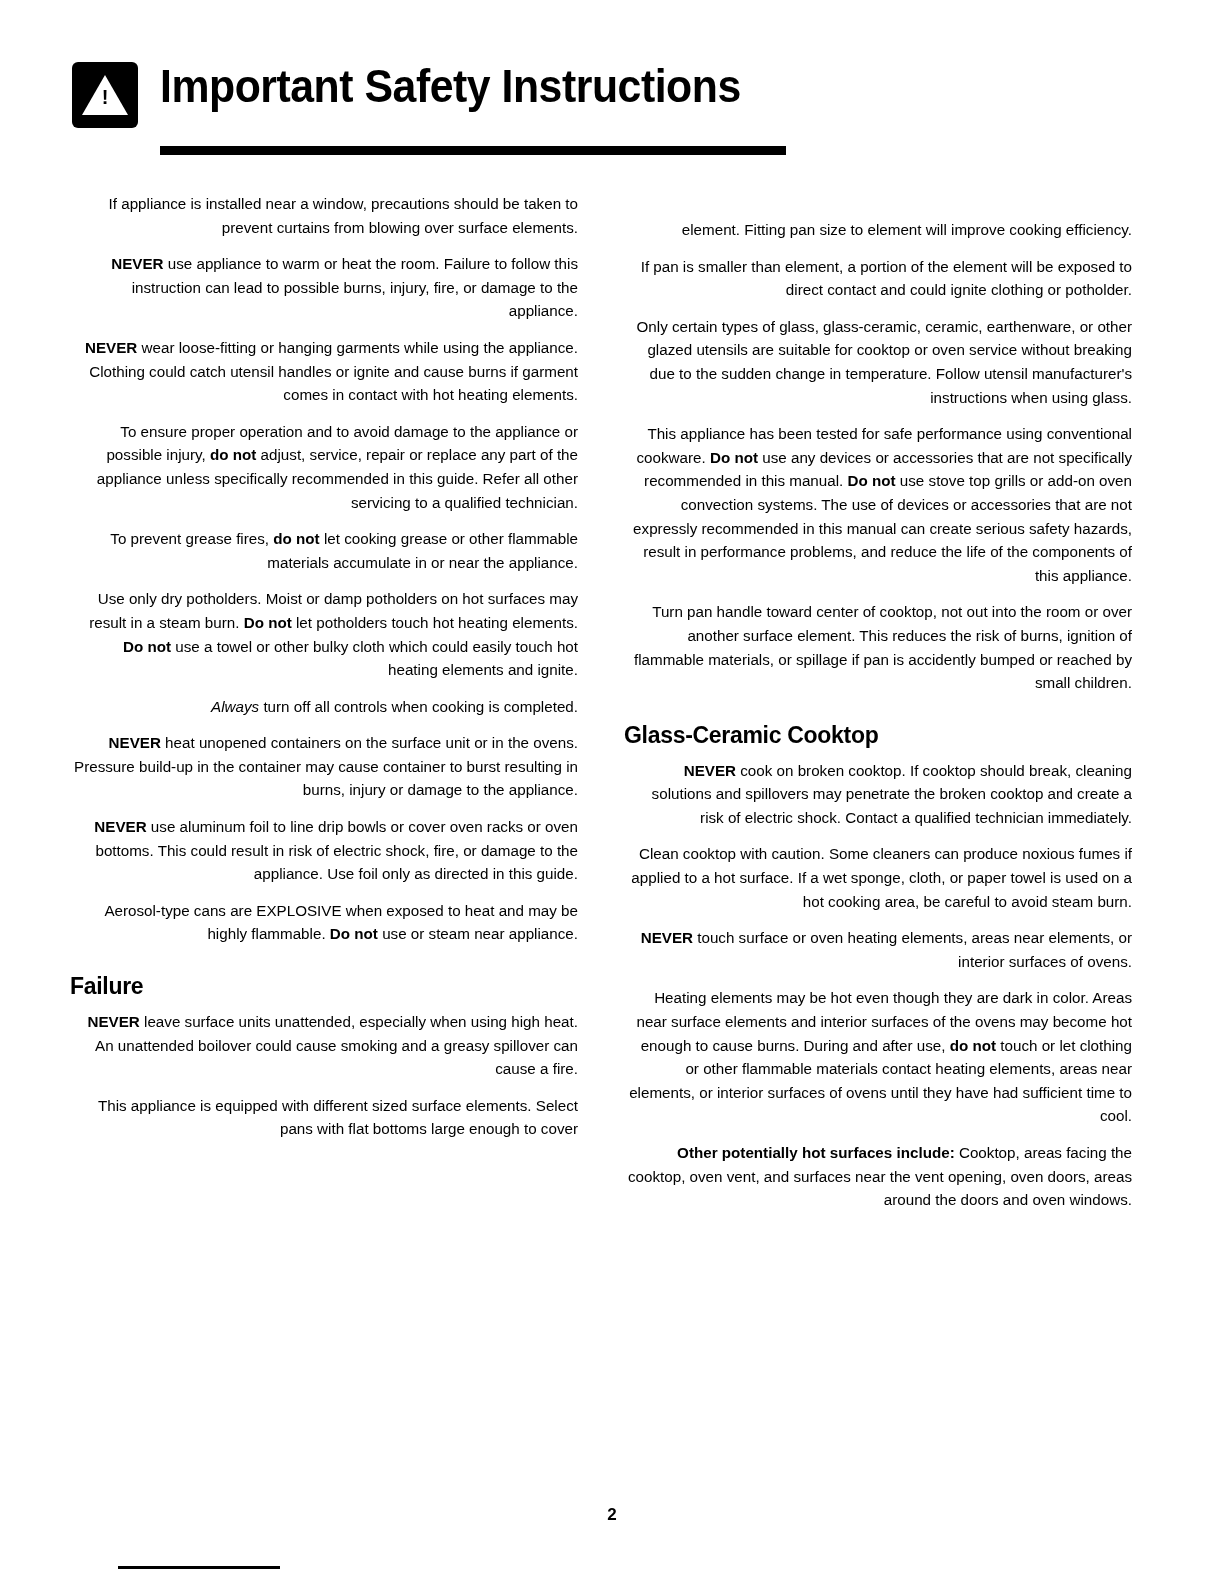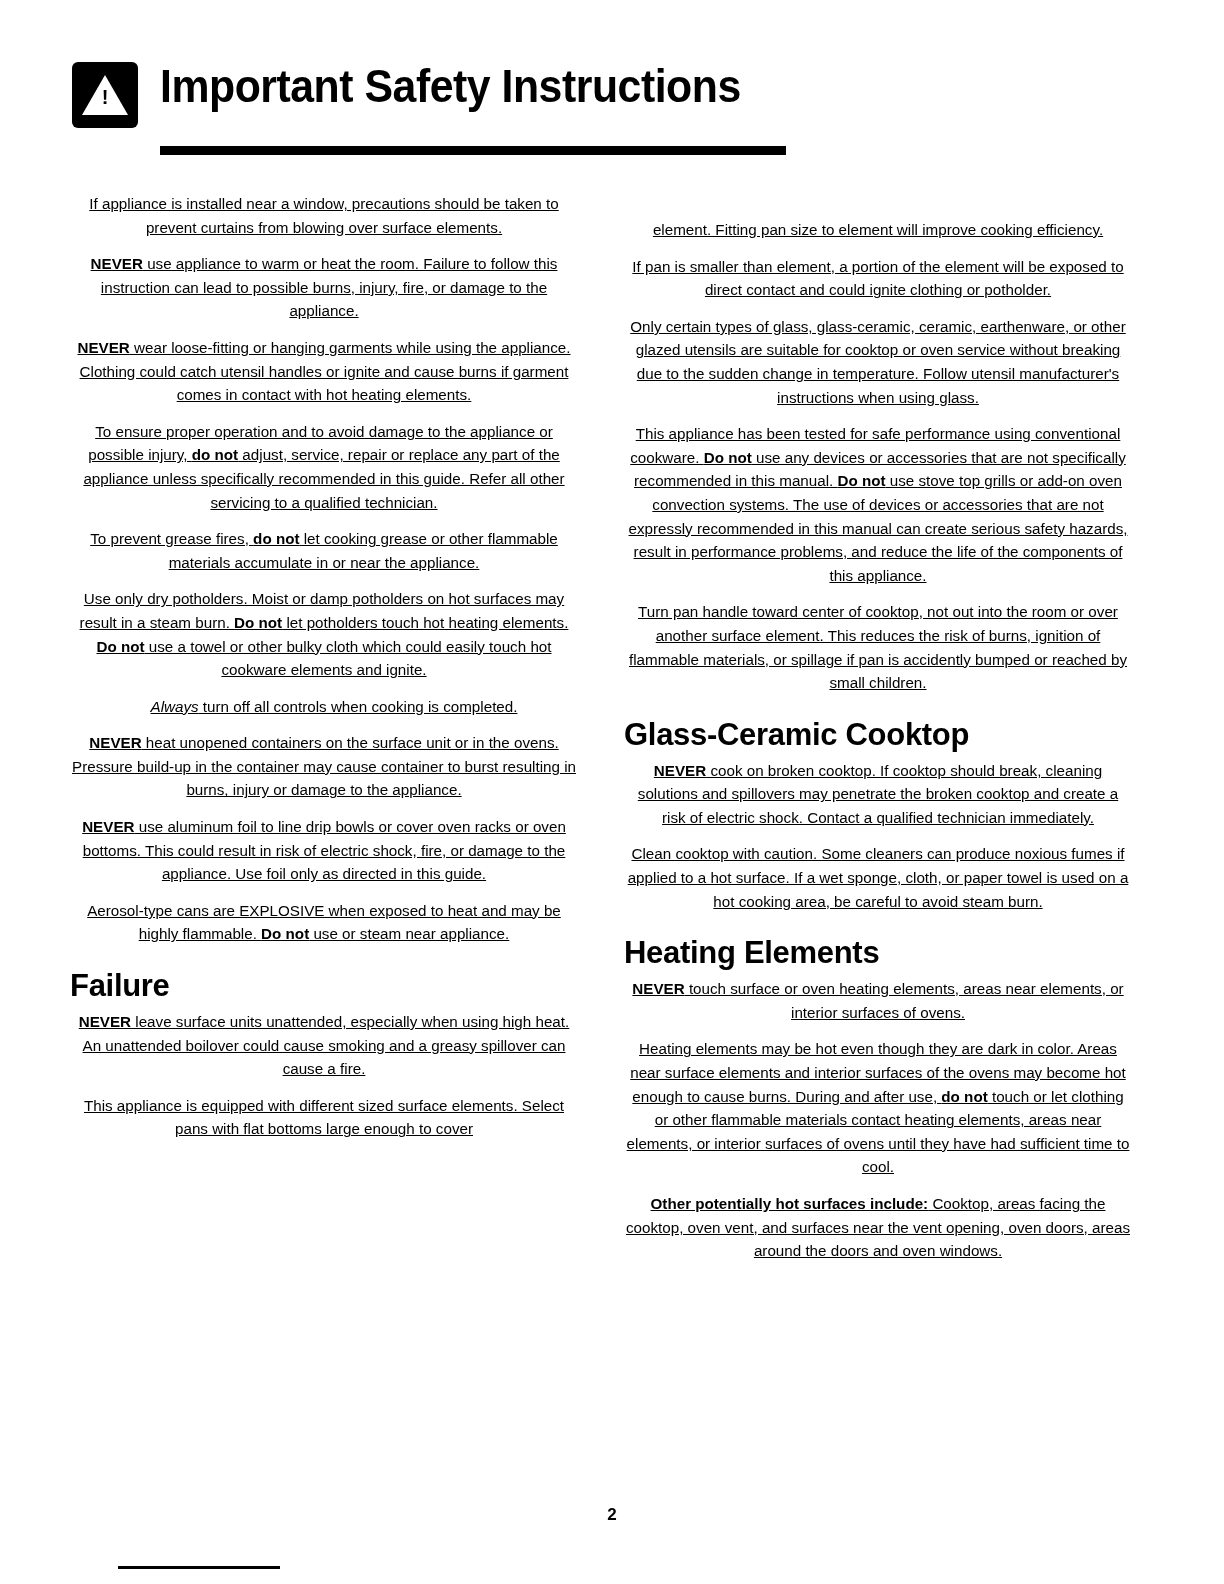--- a/index.html
+++ b/index.html
@@ -88,30 +88,29 @@
     top: 192px;
     width: 508px;
     font-size: 15.2px;
     line-height: 23.6px;
   }
   .col-left { left: 70px; }
   .col-right { left: 624px; margin-top: 26px; }
 
   p.para {
     margin: 0 0 13px 0;
-    text-align: center;
-    text-decoration: underline;
+    text-align: right;
   }
   .b { font-weight: bold; }
   .i { font-style: italic; margin-left: 20px; }
 
   h2.section {
     font-family: "Liberation Sans", sans-serif;
     font-weight: bold;
-    font-size: 31px;
+    font-size: 23px;
     line-height: 36px;
     margin: 22px 0 6px 0;
     letter-spacing: -0.3px;
   }
 
   
   .page-number {
     position: absolute;
     left: 0;
     top: 1505px;
@@ -143,21 +142,21 @@
     <div class="header-rule"></div>
   </div>
 
   <div class="col col-left">
     <div id="left-body">
         <p class="para"><span>If appliance is installed near a window, precautions should be taken to prevent curtains from blowing over surface elements.</span></p>
         <p class="para"><span class="b">NEVER</span><span> use appliance to warm or heat the room. Failure to follow this instruction can lead to possible burns, injury, fire, or damage to the appliance.</span></p>
         <p class="para"><span class="b">NEVER</span><span> wear loose-fitting or hanging garments while using the appliance. Clothing could catch utensil handles or ignite and cause burns if garment comes in contact with hot heating elements.</span></p>
         <p class="para"><span>To ensure proper operation and to avoid damage to the appliance or possible injury, </span><span class="b">do not</span><span> adjust, service, repair or replace any part of the appliance unless specifically recommended in this guide. Refer all other servicing to a qualified technician.</span></p>
         <p class="para"><span>To prevent grease fires, </span><span class="b">do not</span><span> let cooking grease or other flammable materials accumulate in or near the appliance.</span></p>
-        <p class="para"><span>Use only dry potholders. Moist or damp potholders on hot surfaces may result in a steam burn. </span><span class="b">Do not</span><span> let potholders touch hot heating elements. </span><span class="b">Do not</span><span> use a towel or other bulky cloth which could easily touch hot cookware elements and ignite.</span></p>
+        <p class="para"><span>Use only dry potholders. Moist or damp potholders on hot surfaces may result in a steam burn. </span><span class="b">Do not</span><span> let potholders touch hot heating elements. </span><span class="b">Do not</span><span> use a towel or other bulky cloth which could easily touch hot heating elements and ignite.</span></p>
         <p class="para"><span class="i">Always</span><span> turn off all controls when cooking is completed.</span></p>
         <p class="para"><span class="b">NEVER</span><span> heat unopened containers on the surface unit or in the ovens. Pressure build-up in the container may cause container to burst resulting in burns, injury or damage to the appliance.</span></p>
         <p class="para"><span class="b">NEVER</span><span> use aluminum foil to line drip bowls or cover oven racks or oven bottoms. This could result in risk of electric shock, fire, or damage to the appliance. Use foil only as directed in this guide.</span></p>
         <p class="para"><span>Aerosol-type cans are EXPLOSIVE when exposed to heat and may be highly flammable. </span><span class="b">Do not</span><span> use or steam near appliance.</span></p>
       </div>
     <h2 class="section">Failure</h2>
     <div id="left-cooktop">
         <p class="para"><span class="b">NEVER</span><span> leave surface units unattended, especially when using high heat. An unattended boilover could cause smoking and a greasy spillover can cause a fire.</span></p>
         <p class="para"><span>This appliance is equipped with different sized surface elements. Select pans with flat bottoms large enough to cover</span></p>
       </div>
@@ -168,21 +167,20 @@
         <p class="para"><span>element. Fitting pan size to element will improve cooking efficiency.</span></p>
         <p class="para"><span>If pan is smaller than element, a portion of the element will be exposed to direct contact and could ignite clothing or potholder.</span></p>
         <p class="para"><span>Only certain types of glass, glass-ceramic, ceramic, earthenware, or other glazed utensils are suitable for cooktop or oven service without breaking due to the sudden change in temperature. Follow utensil manufacturer's instructions when using glass.</span></p>
         <p class="para"><span>This appliance has been tested for safe performance using conventional cookware. </span><span class="b">Do not</span><span> use any devices or accessories that are not specifically recommended in this manual. </span><span class="b">Do not</span><span> use stove top grills or add-on oven convection systems. The use of devices or accessories that are not expressly recommended in this manual can create serious safety hazards, result in performance problems, and reduce the life of the components of this appliance.</span></p>
         <p class="para"><span>Turn pan handle toward center of cooktop, not out into the room or over another surface element. This reduces the risk of burns, ignition of flammable materials, or spillage if pan is accidently bumped or reached by small children.</span></p>
       </div>
     <div id="right-sections">
         <h2 class="section">Glass-Ceramic Cooktop</h2>
         <p class="para"><span class="b">NEVER</span><span> cook on broken cooktop. If cooktop should break, cleaning solutions and spillovers may penetrate the broken cooktop and create a risk of electric shock. Contact a qualified technician immediately.</span></p>
         <p class="para"><span>Clean cooktop with caution. Some cleaners can produce noxious fumes if applied to a hot surface. If a wet sponge, cloth, or paper towel is used on a hot cooking area, be careful to avoid steam burn.</span></p>
-        <h2 class="section">Heating Elements</h2>
         <p class="para"><span class="b">NEVER</span><span> touch surface or oven heating elements, areas near elements, or interior surfaces of ovens.</span></p>
         <p class="para"><span>Heating elements may be hot even though they are dark in color. Areas near surface elements and interior surfaces of the ovens may become hot enough to cause burns. During and after use, </span><span class="b">do not</span><span> touch or let clothing or other flammable materials contact heating elements, areas near elements, or interior surfaces of ovens until they have had sufficient time to cool.</span></p>
         <p class="para"><span class="b">Other potentially hot surfaces include:</span><span> Cooktop, areas facing the cooktop, oven vent, and surfaces near the vent opening, oven doors, areas around the doors and oven windows.</span></p>
       </div>
   </div>
 
   <div class="page-number">2</div>
   <div class="footer-rule"></div>
 </div>
 

